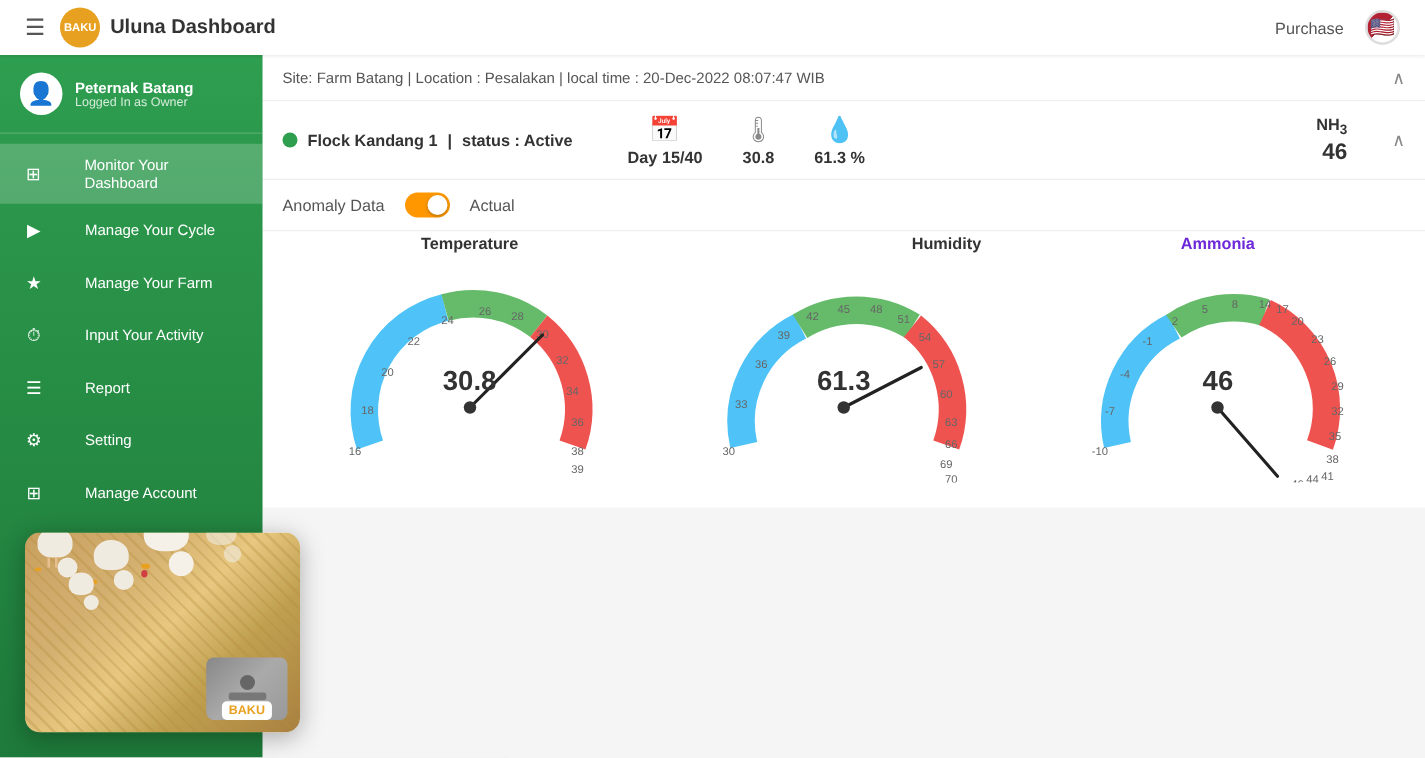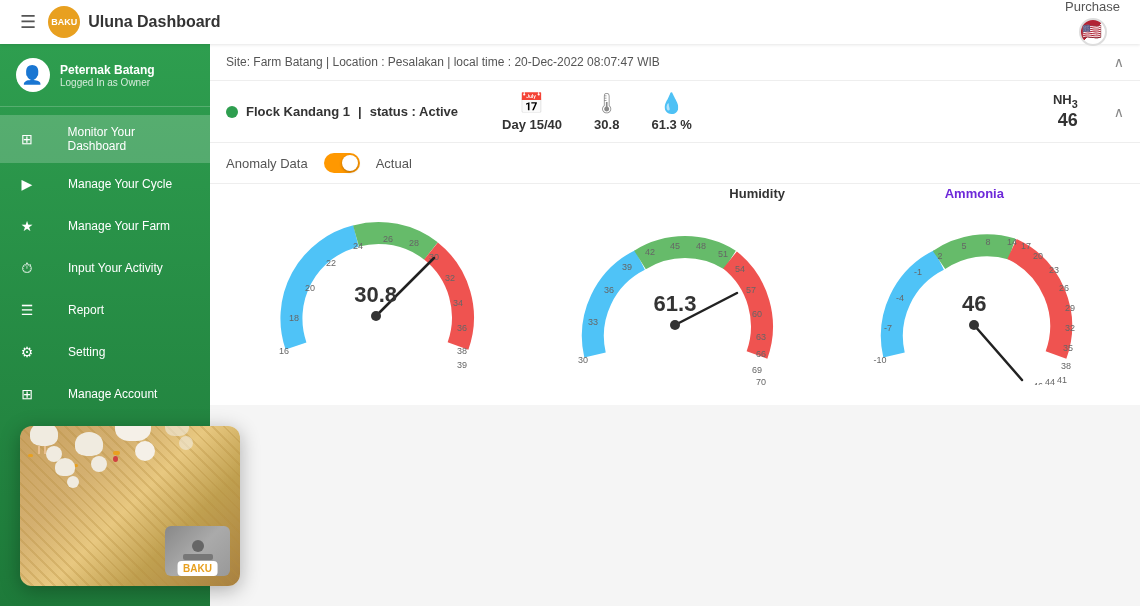--- a/index.html
+++ b/index.html
@@ -49,22 +49,21 @@
     }
     .topbar-title {
       font-size: 16px;
       font-weight: 600;
       color: #333;
     }
     .topbar-right {
       margin-left: auto;
       display: flex;
       align-items: center;
-      gap: 4px;
-      flex-direction: column;
+      gap: 17px;
     }
     .topbar-purchase {
       font-size: 13px;
       color: #555;
       cursor: pointer;
     }
     .flag-circle {
       width: 28px;
       height: 28px;
       border-radius: 50%;
@@ -455,20 +454,21 @@
     <div class="toggle-switch">
       <div class="toggle-knob"></div>
     </div>
     <span class="actual-label">Actual</span>
   </div>
 
   <div class="gauge-section">
     <div class="gauges-row">
 
       <div style="text-align:center;">
+        <div style="font-size:13px;font-weight:600;color:#333;margin-bottom:4px;">Temperature</div>
         <div class="gauge-wrapper">
           <svg class="gauge-svg" viewBox="0 0 220 180">
 
             <path d="M 30 150 A 85 85 0 0 1 90 40" fill="none" stroke="#4fc3f7" stroke-width="22" stroke-linecap="butt"></path>
 
             <path d="M 90 40 A 85 85 0 0 1 165 55" fill="none" stroke="#66bb6a" stroke-width="22" stroke-linecap="butt"></path>
 
             <path d="M 165 55 A 85 85 0 0 1 192 150" fill="none" stroke="#ef5350" stroke-width="22" stroke-linecap="butt"></path>
 
             <text x="18" y="158" font-size="9" fill="#666" text-anchor="middle">16</text>

